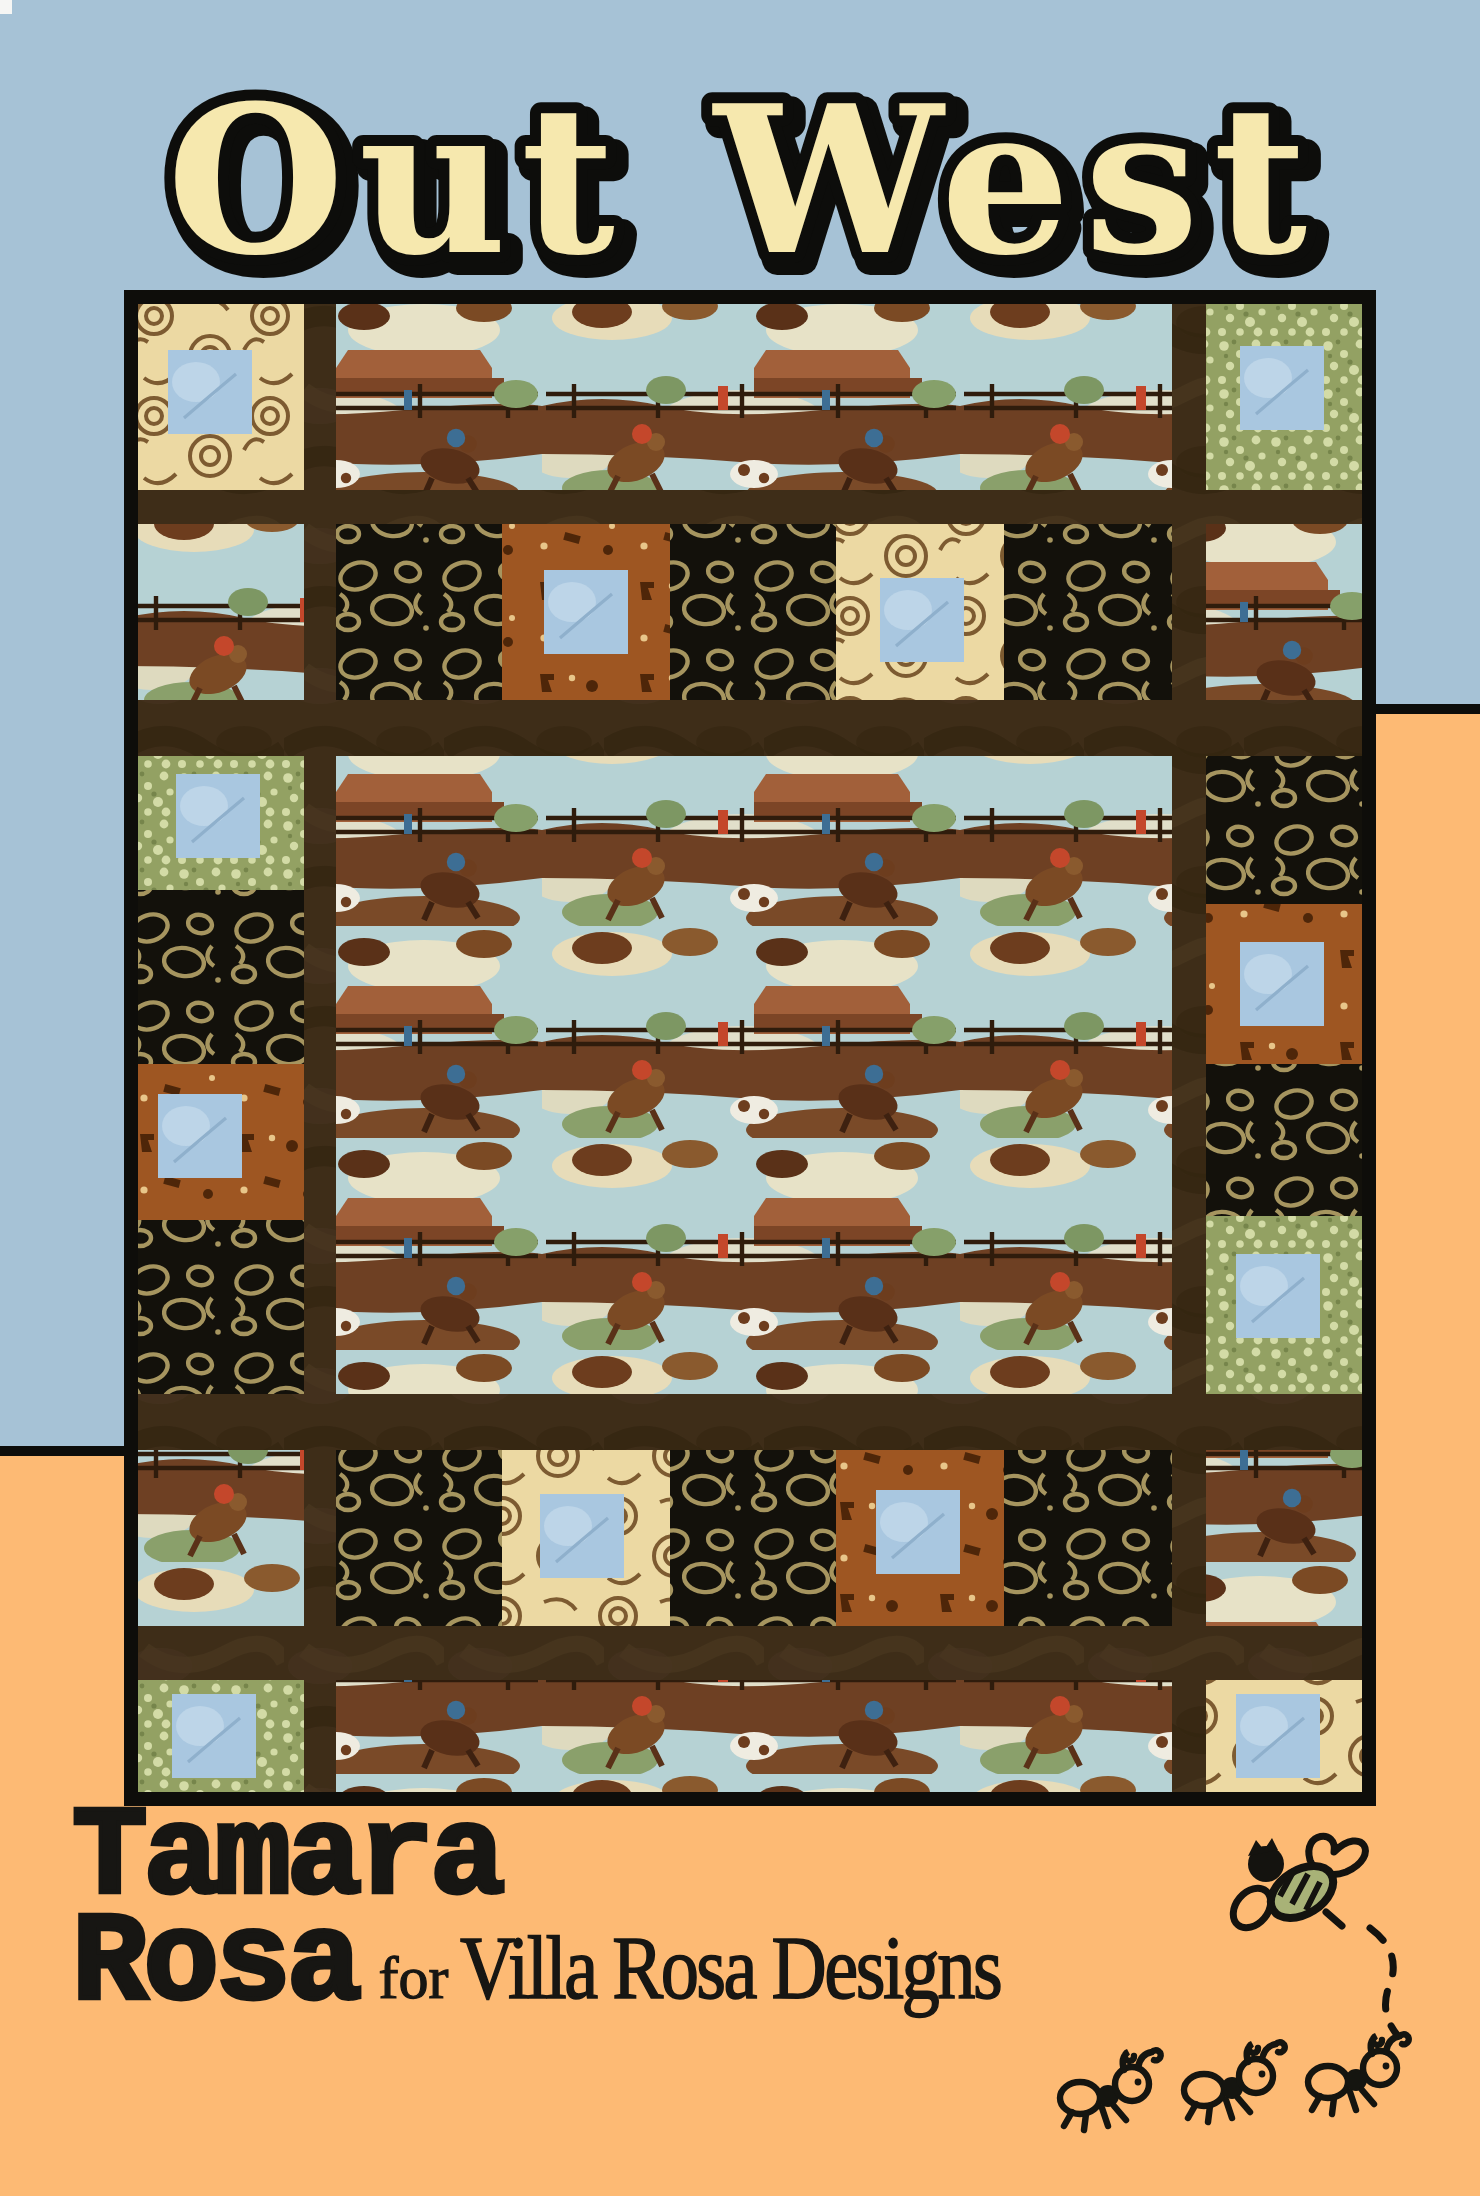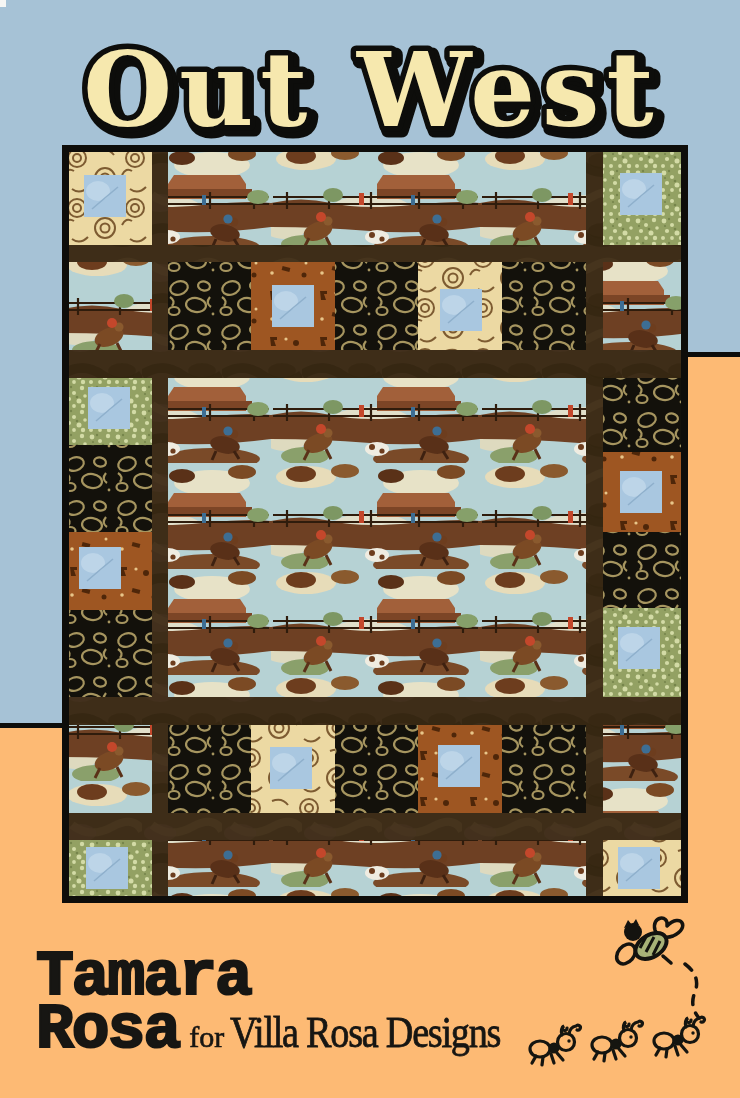--- a/index.html
+++ b/index.html
@@ -6,21 +6,21 @@
   .page{position:relative;width:740px;height:1098px;overflow:hidden;
         background:#fdba74;font-family:"Liberation Sans",sans-serif;padding-left:16px;}
   .blue-top{position:absolute;left:62px;top:0;width:678px;height:352px;
         background:#a6c2d6;border-bottom:5px solid #0d0d0b;box-sizing:content-box;}
   .blue-left{position:absolute;left:0;top:0;width:62px;height:723px;
         background:#a6c2d6;border-bottom:5px solid #0d0d0b;box-sizing:content-box;}
   .white-notch{position:absolute;left:0;top:0;width:6px;height:7px;background:#f6f6f4;}
   .title-svg{position:absolute;left:0;top:8px;width:740px;height:150px;}
   .title-text{font-family:"DejaVu Serif",serif;font-weight:bold;font-size:102px;letter-spacing:7px;}
   .quilt{position:absolute;left:62px;top:145px;width:626px;height:758px;}
-  .credits{position:absolute;left:36px;top:952px;line-height:.84;color:#171613;white-space:nowrap;}
+  .credits{position:absolute;left:36px;top:904px;line-height:.84;color:#171613;white-space:nowrap;}
   .author{font-family:"Liberation Mono",monospace;font-weight:bold;font-size:63px;
           letter-spacing:-2px;-webkit-text-stroke:2.2px #171613;}
   .cline{display:flex;align-items:baseline;}
   .byline-for{font-family:Liberation Serif, serif;font-size:30px;margin:0 6px 0 10px;
           -webkit-text-stroke:.6px #171613;}
   .brand{font-family:"Liberation Serif",serif;font-size:45px;letter-spacing:-1.5px;
           display:inline-block;transform:scaleX(.85);transform-origin:0 100%;
           -webkit-text-stroke:.8px #171613;}
   .bugs{position:absolute;left:515px;top:908px;width:225px;height:170px;}
 </style>

